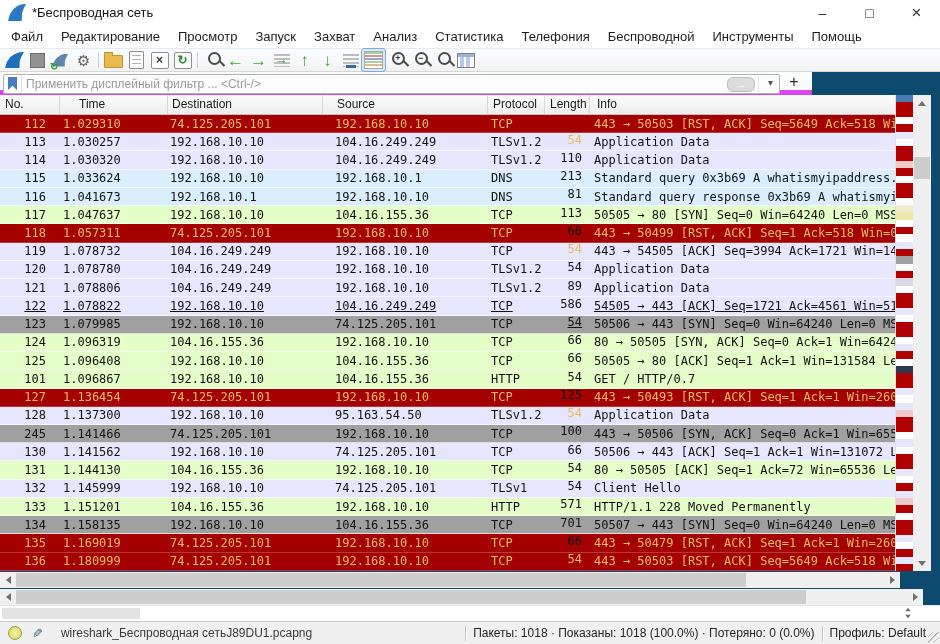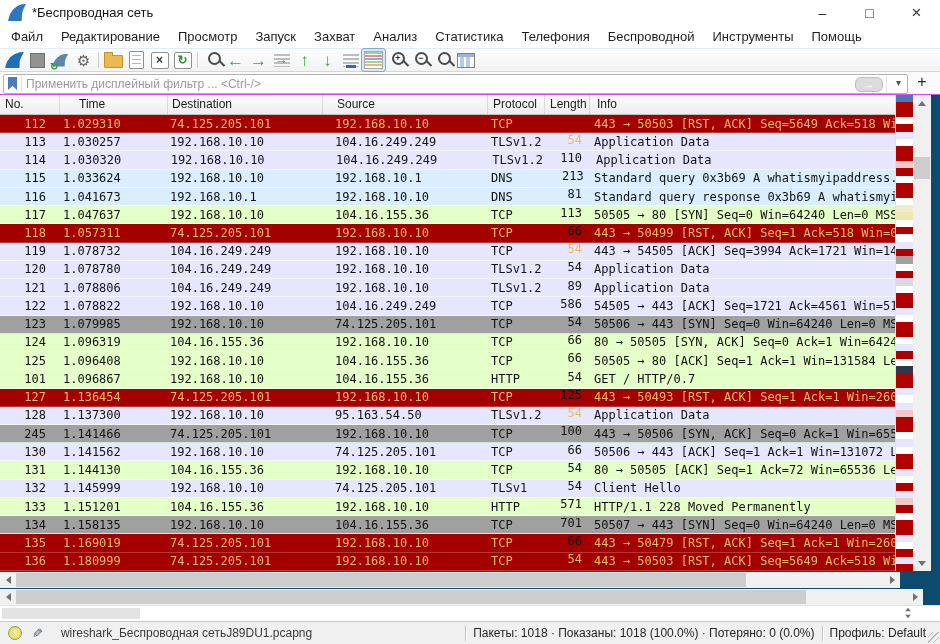--- a/index.html
+++ b/index.html
@@ -51,21 +51,21 @@
   .g-ascroll::after{content:"";position:absolute;left:3px;bottom:-1px;width:10px;height:3px;background:#3868b0;}
   .g-colorize{width:17px;height:16px;border:1px solid #aaa;background:
         linear-gradient(#9fd49f 0 2px,#fff 2px 3px,#e09090 3px 5px,#fff 5px 6px,#90a8e0 6px 8px,#fff 8px 9px,
         #a8d490 9px 11px,#fff 11px 12px,#e0b890 12px 14px,#fff 14px 16px);}
   .tbtn.active{background:#d9e7f7;outline:1px solid #7aabdd;border-radius:2px;}
   .g-cols{width:16px;height:13px;border:1px solid #7f7f7f;position:relative;
         background:linear-gradient(to right,#fff 0 2px,#b9c9ea 2px 6px,#fff 6px 8px,#b9c9ea 8px 12px,#fff 12px 16px);}
   .g-cols::before{content:"";position:absolute;left:0;top:0;width:100%;height:3px;background:#9db4da;}
 
   
-  .filterbar{position:absolute;left:0;top:72px;width:940px;height:23px;background:#fbfbfb;border-bottom:1px solid #d946ef;box-sizing:border-box;}
+  .filterbar{position:absolute;left:0;top:72px;width:812px;height:23px;background:#fbfbfb;border-bottom:5px solid #d946ef;box-sizing:border-box;}
   .finput{position:absolute;left:3px;top:2px;right:32px;height:18px;border:1px solid #b2b2b2;border-radius:2px;background:#fff;}
   .fbookmark{position:absolute;left:4px;top:2px;width:9px;height:13px;background:#4a7cc0;
         clip-path:polygon(0 0,100% 0,100% 100%,50% 68%,0 100%);}
   .fbookline{position:absolute;left:17px;top:1px;width:1px;height:16px;background:#e0e0e0;}
   .fplaceholder{position:absolute;left:22px;top:2px;font-size:12px;color:#9a9a9a;}
   .fapply{position:absolute;right:24px;top:2px;width:26px;height:13px;background:#dcdcdc;border:1px solid #bdbdbd;
         border-radius:6px;color:#fff;font-size:11px;font-weight:bold;text-align:center;line-height:12px;}
   .fcaret{position:absolute;right:6px;top:2px;font-size:10px;color:#555;}
   .fcaretline{position:absolute;right:20px;top:1px;width:1px;height:16px;background:#e4e4e4;}
   .fadd{position:absolute;right:9px;top:1px;font-size:16px;color:#2a2a2a;width:18px;text-align:center;}
@@ -266,21 +266,21 @@
       </div>
       <div class="prow tls" style="background: rgb(231, 230, 255); color: rgb(18, 18, 18);">
         <span class="col-no">113</span>
         <span class="col-time">1.030257</span>
         <span class="col-src">192.168.10.10</span>
         <span class="col-dst">104.16.249.249</span>
         <span class="col-proto">TLSv1.2</span>
         <span class="col-len">110</span>
         <span class="col-info">Application Data</span>
       </div>
-      <div class="prow tls" style="background: rgb(231, 230, 255); color: rgb(18, 18, 18); justify-content: space-between;">
+      <div class="prow tls" style="background: rgb(231, 230, 255); color: rgb(18, 18, 18);">
         <span class="col-no">114</span>
         <span class="col-time">1.030320</span>
         <span class="col-src">192.168.10.10</span>
         <span class="col-dst">104.16.249.249</span>
         <span class="col-proto">TLSv1.2</span>
         <span class="col-len">213</span>
         <span class="col-info">Application Data</span>
       </div>
       <div class="prow dns" style="background: rgb(218, 238, 255); color: rgb(18, 18, 18);">
         <span class="col-no">115</span>
@@ -338,21 +338,21 @@
       </div>
       <div class="prow tls" style="background: rgb(231, 230, 255); color: rgb(18, 18, 18);">
         <span class="col-no">121</span>
         <span class="col-time">1.078806</span>
         <span class="col-src">104.16.249.249</span>
         <span class="col-dst">192.168.10.10</span>
         <span class="col-proto">TLSv1.2</span>
         <span class="col-len">586</span>
         <span class="col-info">Application Data</span>
       </div>
-      <div class="prow tls" style="background: rgb(231, 230, 255); color: rgb(18, 18, 18);">
+      <div class="prow tls" style="background: rgb(231, 230, 255); color: rgb(18, 18, 18); text-decoration: underline;">
         <span class="col-no">122</span>
         <span class="col-time">1.078822</span>
         <span class="col-src">192.168.10.10</span>
         <span class="col-dst">104.16.249.249</span>
         <span class="col-proto">TCP</span>
         <span class="col-len">54</span>
         <span class="col-info">54505 → 443 [ACK] Seq=1721 Ack=4561 Win=513 Len=0</span>
       </div>
       <div class="prow syn" style="background: rgb(160, 160, 160); color: rgb(18, 18, 18);">
         <span class="col-no">123</span>

